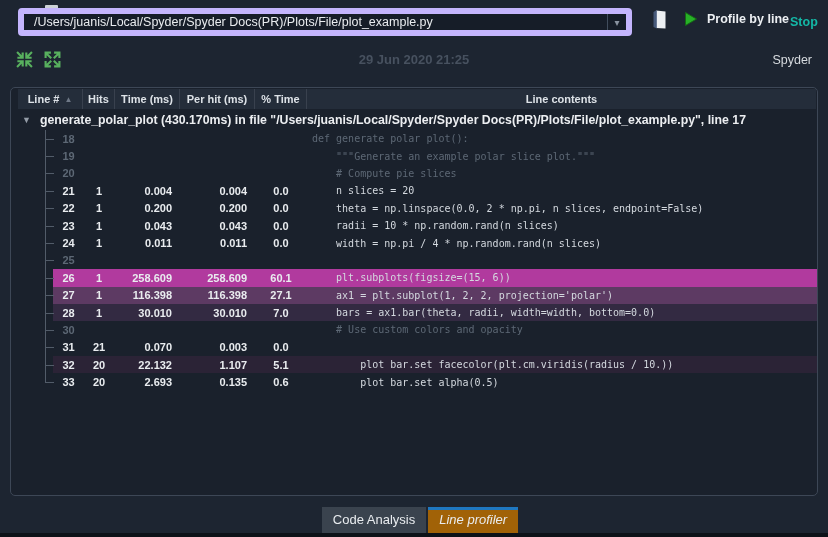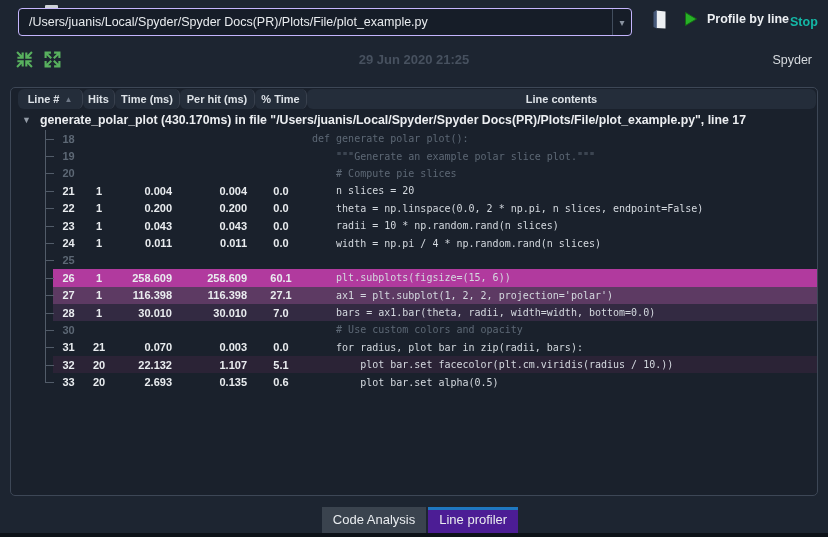--- a/index.html
+++ b/index.html
@@ -4,21 +4,21 @@
 <style>
   * { margin:0; padding:0; box-sizing:border-box; }
   html,body { width:828px; height:537px; overflow:hidden; }
   body { background:#1d2531; font-family:"Liberation Sans", sans-serif; }
   .app { position:relative; width:828px; height:537px; background:#1d2531; }
 
   
   .top-notch { position:absolute; left:45px; top:5px; width:13px; height:4px;
                background:#ccd1d6; border-radius:1px; }
   .combo { position:absolute; left:18px; top:8px; width:614px; height:28px;
-           background:#161d28; border:1px solid #c4b5fd; border-radius:4px;
+           background:#161d28; border:6px solid #c4b5fd; border-radius:4px;
            display:flex; align-items:center; }
   .combo-text { flex:1; padding:0 10px; color:#e9ecef; font-size:12.5px;
                 white-space:nowrap; overflow:hidden; }
   .combo-btn { width:19px; height:100%; border-left:1px solid #414d5d;
                display:flex; align-items:center; justify-content:center;
                color:#8a93a0; font-size:10px; cursor:pointer; }
   .doc-icon { position:absolute; left:651px; top:9px; width:17px; height:21px; }
   .profile-btn { position:absolute; left:684px; top:11px; display:flex; align-items:center;
                  gap:9px; background:none; border:none; color:#eceff2; font-weight:bold;
                  font-size:12.5px; font-family:inherit; cursor:pointer; }
@@ -33,21 +33,21 @@
   .output-label { position:absolute; top:53px; right:16px; color:#d6dade; font-size:12.5px; }
 
   
   .table-container { position:absolute; left:10px; top:87px; width:808px; height:409px;
                      background:#1a212c; border:1px solid #3d4756; border-radius:5px;
                      overflow:hidden; }
   .thead { display:grid; grid-template-columns:65px 32px 65px 75px 52px 1fr;
            margin:1px 1px 0 7px; height:20px; }
   .th { background:#242d3a; border-right:1px solid #39414e; color:#dde2e7;
         font-size:11px; font-weight:bold; display:flex; align-items:center;
-        justify-content:center; gap:5px; cursor:pointer;border-radius:6px; }
+        justify-content:center; gap:5px; cursor:pointer; }
   .th:last-child { border-right:none; }
   .sort-arrow { color:#6f7987; font-size:8px; }
 
   .group-row { height:21px; display:flex; align-items:center; padding-left:11px;
                color:#eceef1; font-weight:bold; font-size:12.3px; white-space:nowrap; }
   .tri { color:#949ca7; font-size:9px; width:18px; flex:0 0 18px; cursor:pointer; }
 
   .trow { position:relative; display:grid; grid-template-columns:65px 32px 65px 75px 52px 1fr;
           padding-left:7px; height:17.4px; align-items:center; }
   .hl-bar { position:absolute; left:42px; top:0; right:0; bottom:0; z-index:0; }
@@ -61,21 +61,21 @@
   .c-pct { text-align:center; }
   .c-code { font-family:"DejaVu Sans Mono", monospace; font-size:10px; font-weight:normal;
             white-space:pre; padding-left:5px; color:#d4d9df; overflow:hidden; }
   .trow.gray .c-line, .trow.gray .c-code { color:#5d6875; }
 
   
   .tabbar { position:absolute; left:0; right:0; bottom:4px; display:flex;
             justify-content:center; gap:2px;padding-left:12px; }
   .tab { height:26px; line-height:26px; padding:0 11px; background:#3a434e;
          color:#e9ecef; font-size:13px; cursor:pointer; }
-  .tab.active { background:#4c1d95; box-shadow:inset 0 3px 0 #1f78c1; }
+  .tab.active { background:#a16207; box-shadow:inset 0 3px 0 #1f78c1;font-style:italic; }
   .bottom-strip { position:absolute; left:0; right:0; bottom:0; height:4px; background:#0d1218; }
 
   svg { display:block; }
 </style>
 </head>
 <body>
 
 <svg width="0" height="0" style="position:absolute">
   <defs>
     <path id="arr" d="M0,0 H6 V2 H3.4 L7,5.6 L5.6,7 L2,3.4 V6 H0 Z" fill="#58b05e"></path>
@@ -284,21 +284,20 @@
   </div>
         <div class="trow executed">
     <span class="hl-bar"></span>
     <span class="vline"></span>
     <span class="hline"></span>
     <div class="cell c-line">31</div>
     <div class="cell c-hits">21</div>
     <div class="cell c-time">0.070</div>
     <div class="cell c-perhit">0.003</div>
     <div class="cell c-pct">0.0</div>
-    <div class="cell c-code">    for radius, plot_bar in zip(radii, bars):</div>
   </div>
         <div class="trow executed">
     <span class="hl-bar" style="background: rgb(43, 35, 54);"></span>
     <span class="vline"></span>
     <span class="hline"></span>
     <div class="cell c-line">32</div>
     <div class="cell c-hits">20</div>
     <div class="cell c-time">22.132</div>
     <div class="cell c-perhit">1.107</div>
     <div class="cell c-pct">5.1</div>

